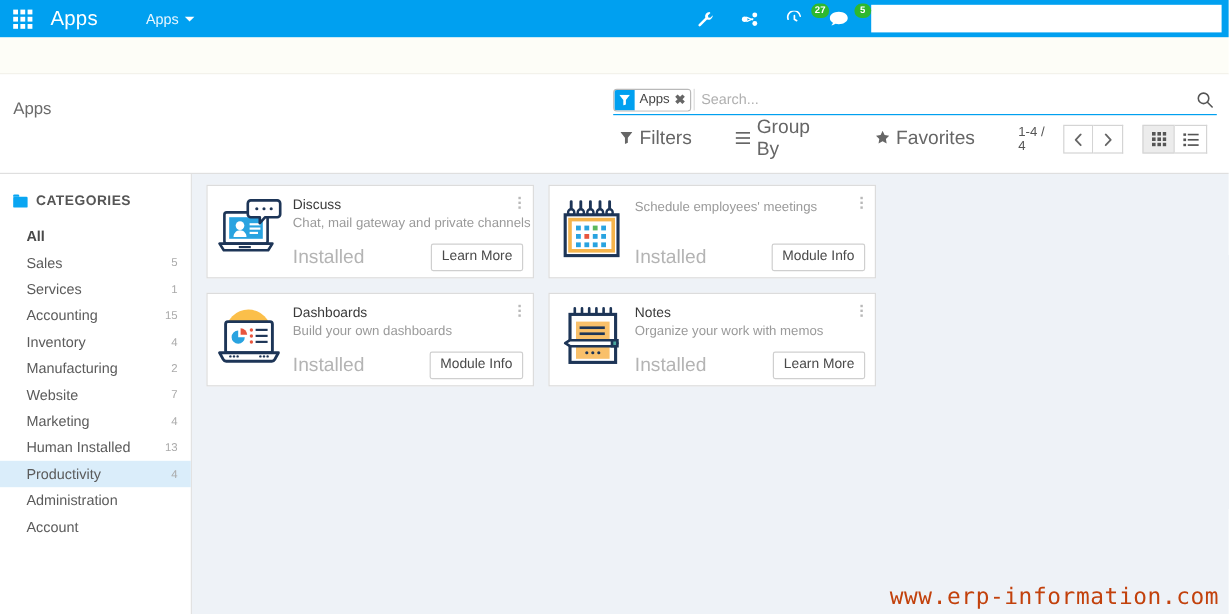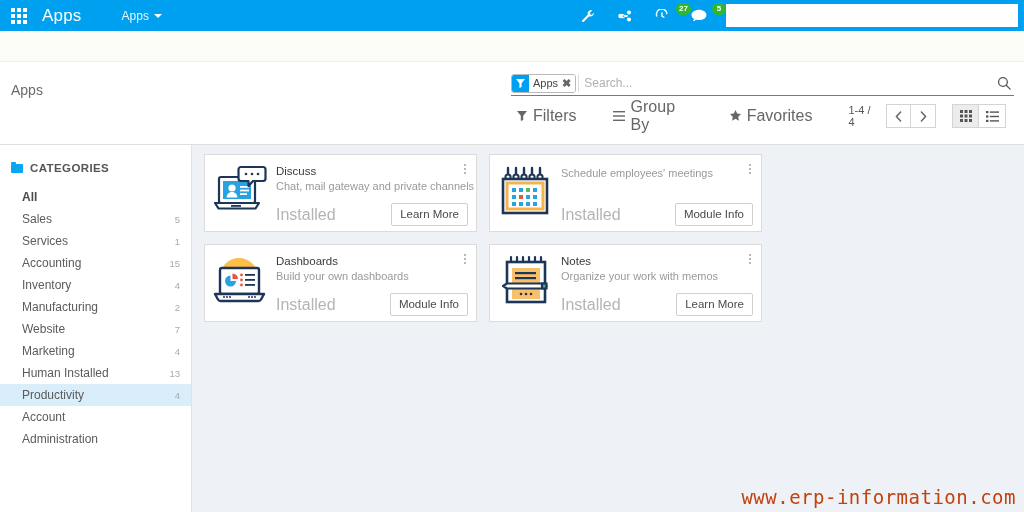--- a/index.html
+++ b/index.html
@@ -221,21 +221,21 @@
   .vw-btn + .vw-btn { border-left: none; }
   .vw-btn.active { background: #ececec; }
 
   
   .body-wrap {
     display: flex;
     height: 367px;
     background: #eef2f7;
   }
   .sidebar {
-    width: 192px;
+    width: 160px;
     background: #ffffff;
     border-right: 1px solid #e2e2e2;
     padding-top: 12px;
     flex-shrink: 0;
   }
   .sb-header {
     display: flex; align-items: center;
     gap: 7px;
     padding: 0 0 0 11px;
     height: 22px;
@@ -557,25 +557,25 @@
       </div>
       <div class="sb-item">
         <span class="sb-label">Human Installed</span>
         <span class="sb-count">13</span>
       </div>
       <div class="sb-item active">
         <span class="sb-label">Productivity</span>
         <span class="sb-count">4</span>
       </div>
       <div class="sb-item">
+        <span class="sb-label">Administration</span>
+        <span class="sb-count"></span>
+      </div>
+      <div class="sb-item">
         <span class="sb-label">Account</span>
-        <span class="sb-count"></span>
-      </div>
-      <div class="sb-item">
-        <span class="sb-label">Administration</span>
         <span class="sb-count"></span>
       </div>
     </div>
   </div>
 
   <div class="content">
     <div class="card-grid">
 
       <div class="app-card">
         <div class="card-icon">

